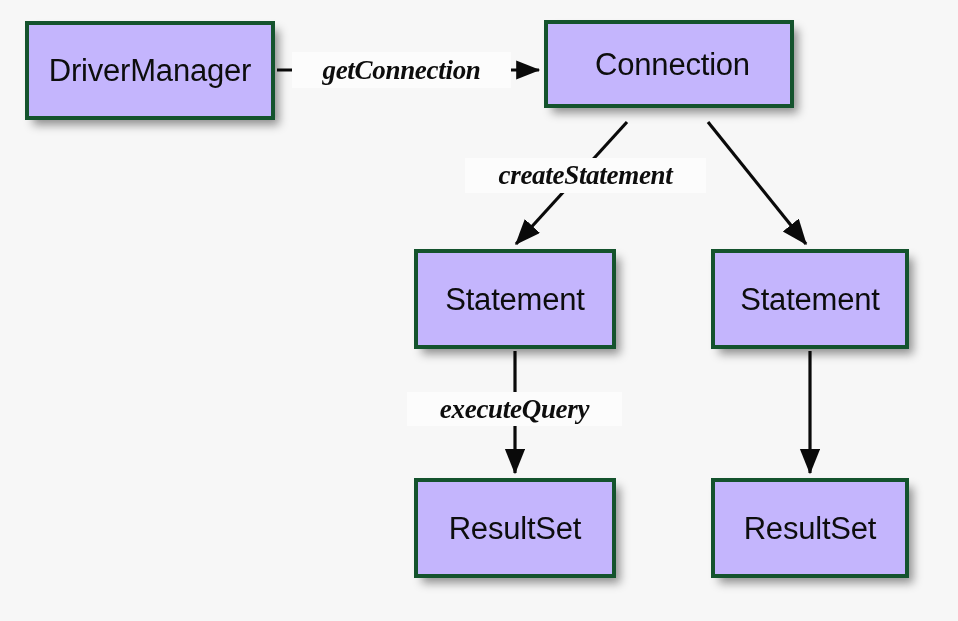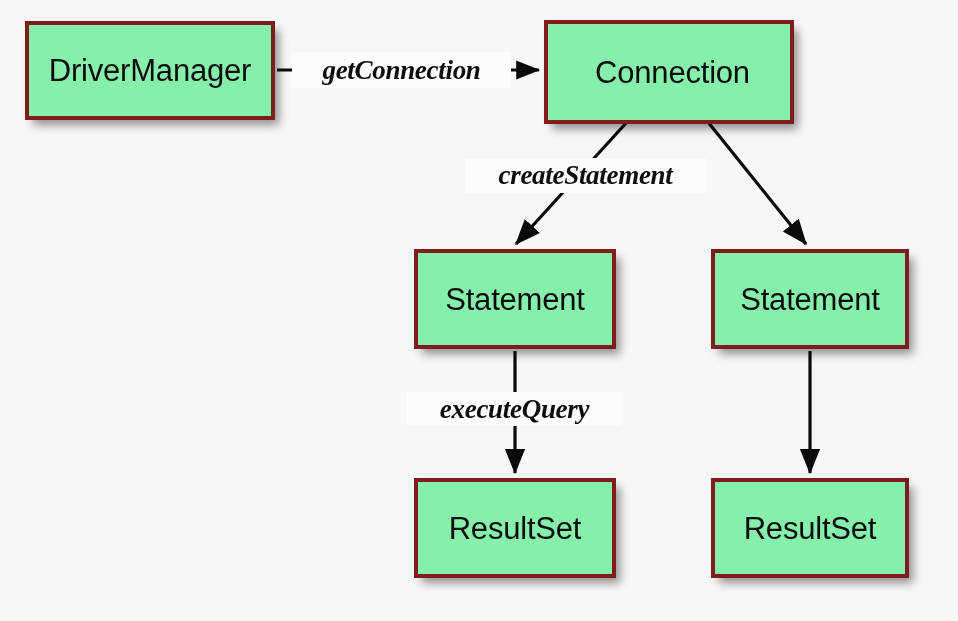--- a/index.html
+++ b/index.html
@@ -20,22 +20,22 @@
     position: absolute;
     left: 0;
     top: 0;
     width: 958px;
     height: 621px;
     pointer-events: none;
   }
   .node {
     position: absolute;
     box-sizing: border-box;
-    background: #86efac;
-    border: 4px solid #7f1d1d;
+    background: #c4b5fd;
+    border: 4px solid #14532d;
     display: flex;
     align-items: center;
     justify-content: center;
     box-shadow: 6px 7px 9px -2px rgba(0,0,0,0.42);
     z-index: 3;
   }
   .node-label {
     font-family: "Liberation Sans", sans-serif;
     font-size: 31px;
     font-weight: 400;
@@ -86,21 +86,21 @@
 
     <line x1="515" y1="351" x2="515" y2="473" stroke="#0a0a0a" stroke-width="3.2" marker-end="url(#arrowhead)"></line>
 
     <line x1="810" y1="351" x2="810" y2="473" stroke="#0a0a0a" stroke-width="3.2" marker-end="url(#arrowhead)"></line>
   </svg>
 
   <div class="node" style="left:25px; top:21px; width:250px; height:99px;">
     <span class="node-label">DriverManager</span>
   </div>
 
-  <div class="node" style="left:544px; top:20px; width:250px; height:104px;padding-left:7px;">
+  <div class="node" style="left:544px; top:20px; width:250px; height:88px;padding-left:7px;">
     <span class="node-label">Connection</span>
   </div>
 
   <div class="node" style="left:414px; top:249px; width:202px; height:100px;">
     <span class="node-label">Statement</span>
   </div>
 
   <div class="node" style="left:711px; top:249px; width:198px; height:100px;">
     <span class="node-label">Statement</span>
   </div>

